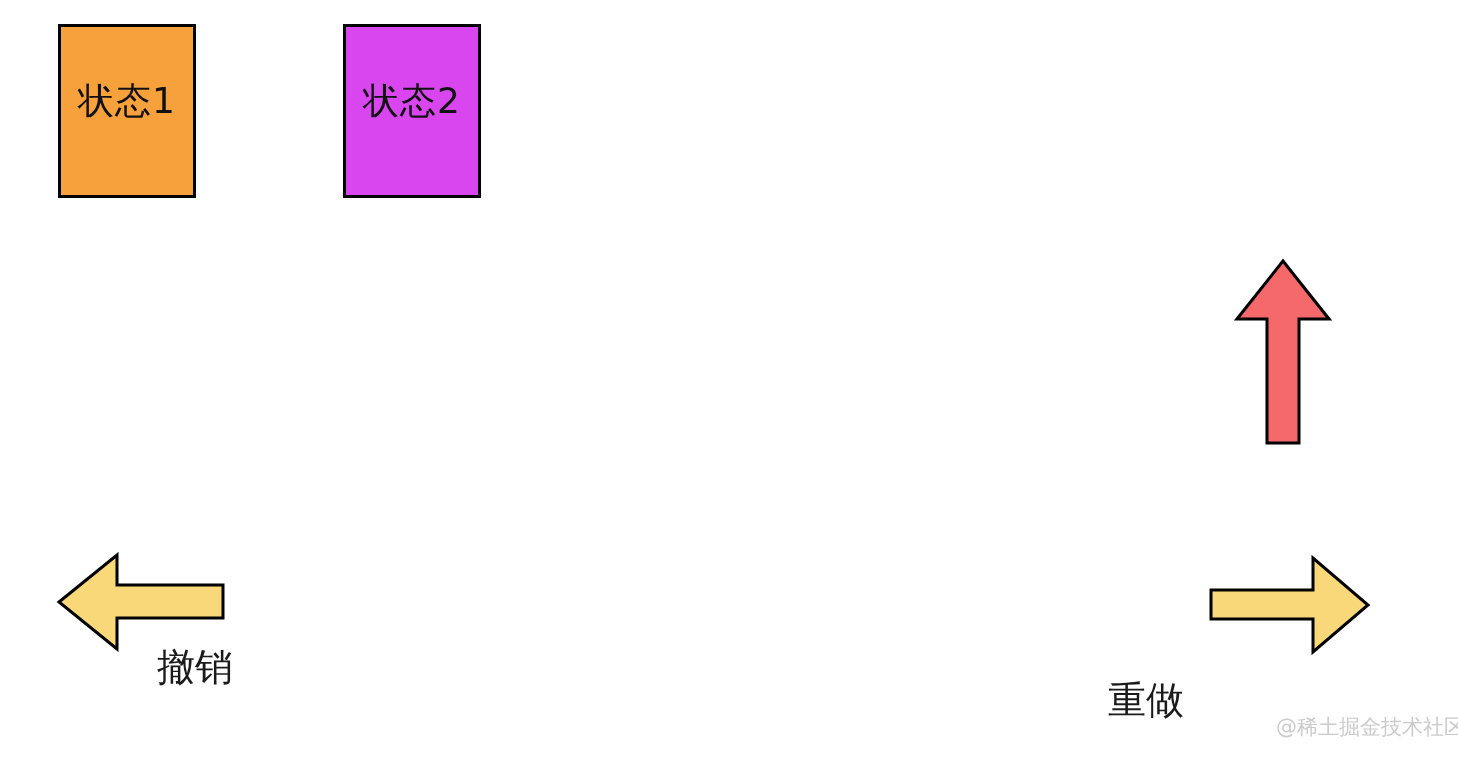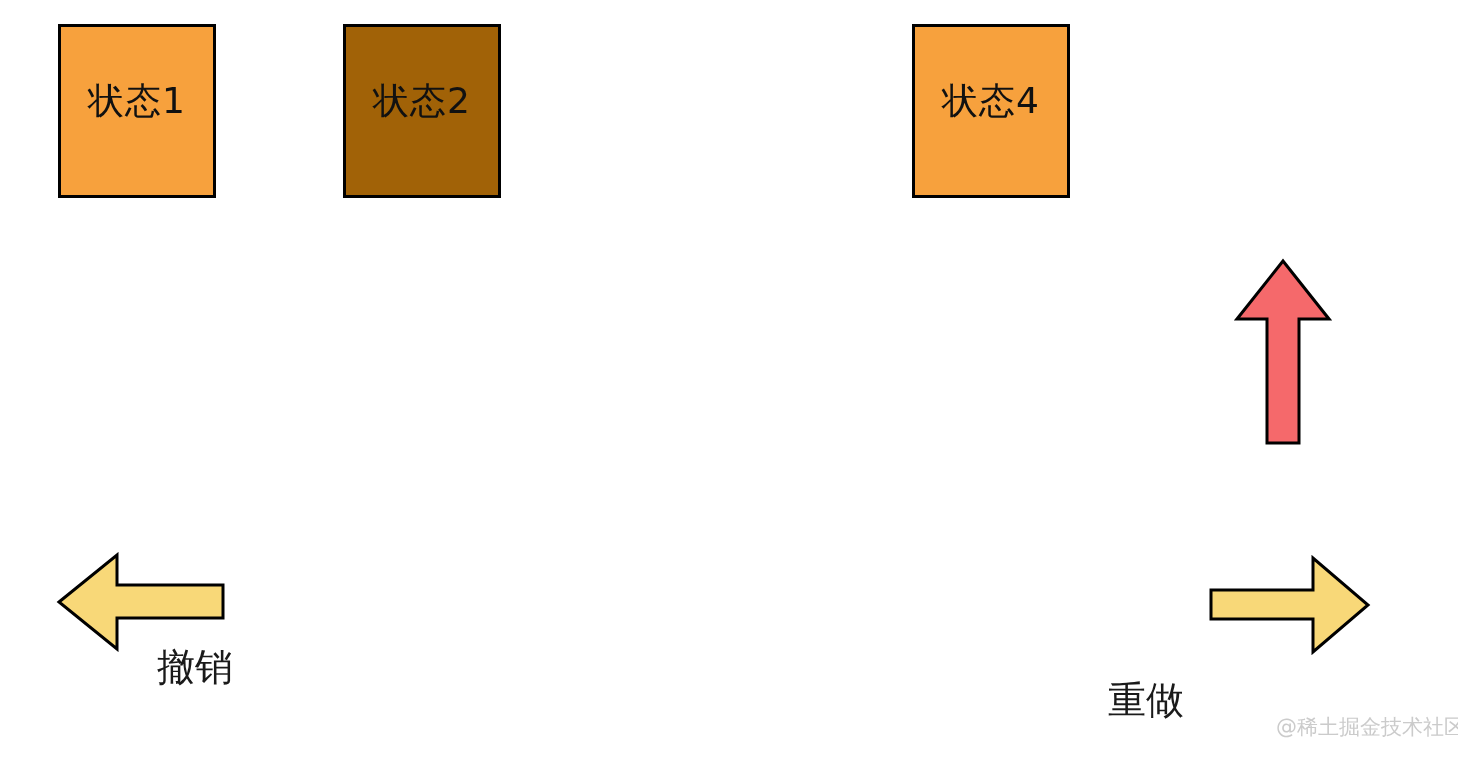--- a/index.html
+++ b/index.html
@@ -11,21 +11,21 @@
     position: relative;
     width: 1458px;
     height: 757px;
     background: #ffffff;
     overflow: hidden;
     font-family: "DejaVu Sans", "Liberation Sans", sans-serif;
   }
   .state-box {
     position: absolute;
     top: 24px;
-    width: 158px;
+    width: 138px;
     height: 174px;
     box-sizing: border-box;
     border: 3px solid #000000;
     display: flex;
     align-items: center;
     justify-content: center;
   }
   .state-label {
     font-size: 36px;
     color: #111111;
@@ -66,25 +66,22 @@
   }
 </style>
 </head>
 <body>
 
 <div id="canvas">
 
   <div class="state-box box-1" style="background-color: rgb(247, 161, 61);">
     <span class="state-label">状态1</span>
   </div>
-  <div class="state-box box-2" style="background-color: #a16207;">
+  <div class="state-box box-2" style="background-color: #d946ef;">
     <span class="state-label">状态2</span>
-  </div>
-  <div class="state-box box-4" style="background-color: rgb(247, 161, 61);">
-    <span class="state-label">状态4</span>
   </div>
 
   <svg id="current-arrow" class="arrow-svg" width="98" height="188" viewBox="0 0 98 188">
     <polygon points="49,3 95,61 65,61 65,185 33,185 33,61 3,61" stroke="#000000" stroke-width="3" stroke-linejoin="miter" fill="#F5696B"></polygon>
   </svg>
 
 
   <svg id="undo-arrow" class="arrow-svg" width="170" height="100" viewBox="0 0 170 100">
     <polygon points="3,50 61,3 61,33 167,33 167,66 61,66 61,97" stroke="#000000" stroke-width="3" stroke-linejoin="miter" fill="#F8D878"></polygon>
   </svg>

